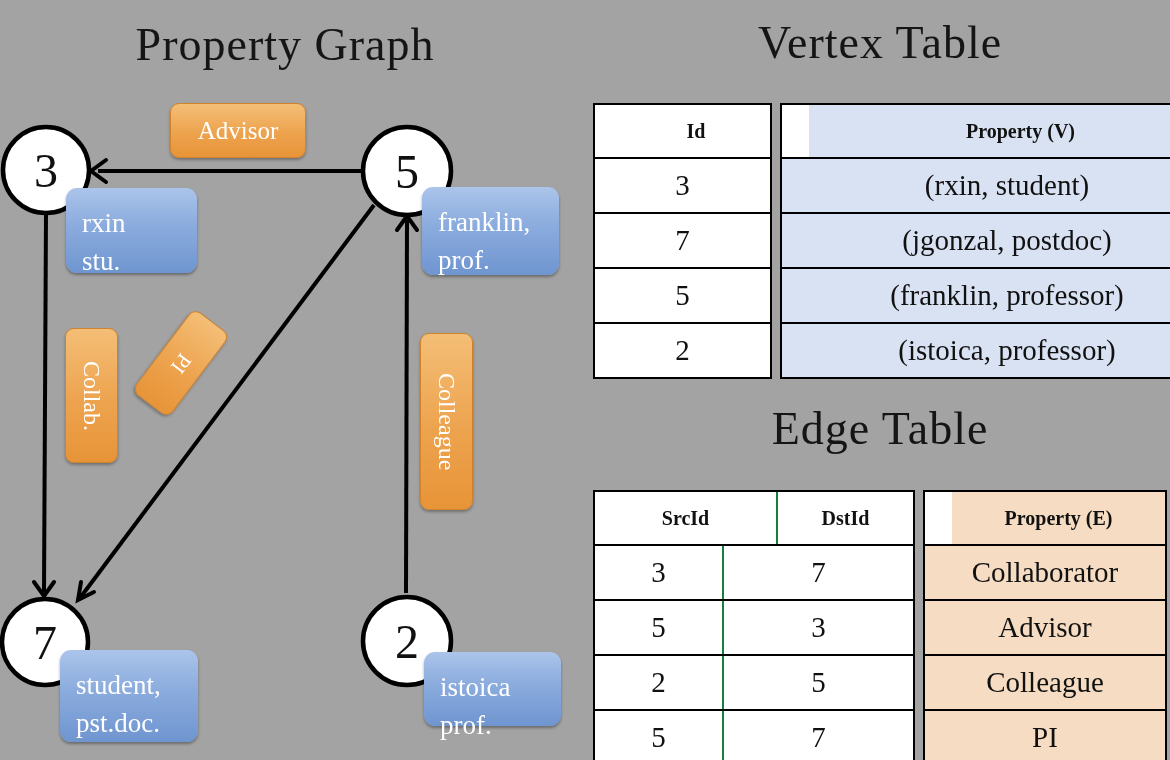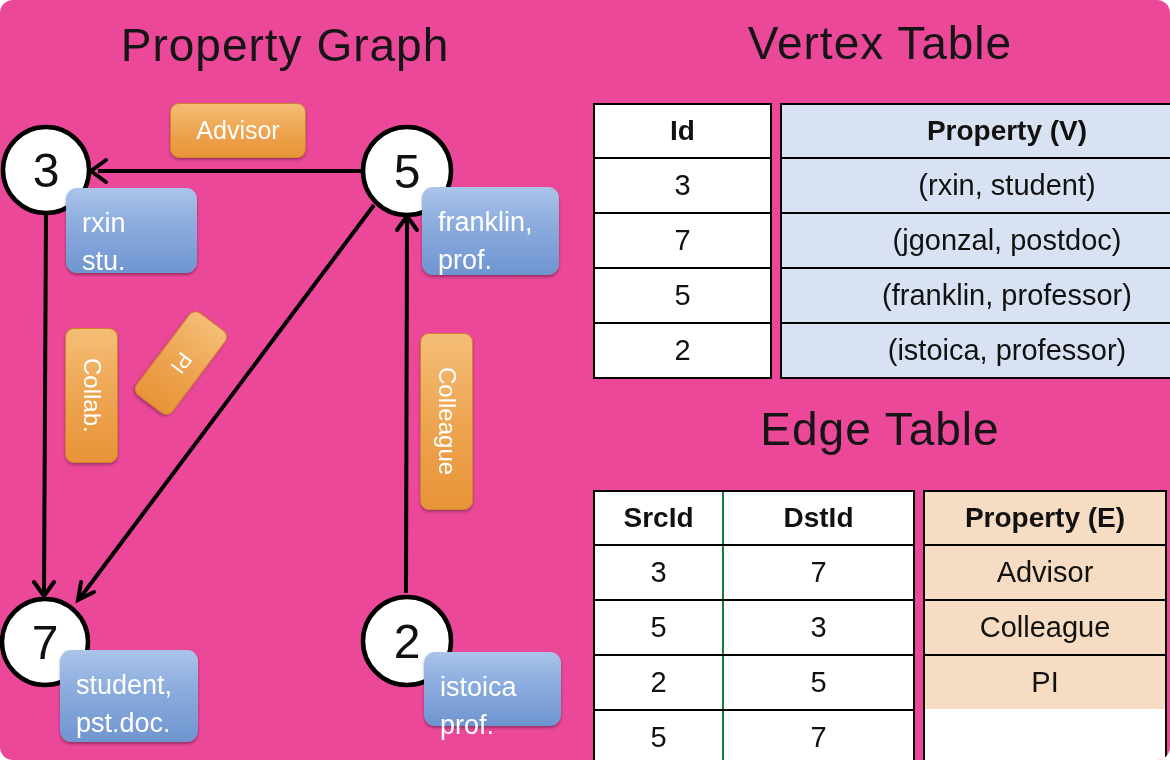--- a/index.html
+++ b/index.html
@@ -1,17 +1,17 @@
 <!DOCTYPE html>
 <html><head>
 <meta charset="utf-8">
 <style>
   html,body{margin:0;padding:0;background:#fff;}
-  #stage{position:relative;width:1170px;height:760px;background:#ec4899;overflow:hidden;
-         font-family:Liberation Sans, sans-serif;color:#111;border-radius:13px;}
+  #stage{position:relative;width:1170px;height:760px;background:#a3a3a3;overflow:hidden;
+         font-family:Liberation Serif, serif;color:#111;}
   .abs{position:absolute;}
   .title{font-size:46px;letter-spacing:1px;text-align:center;color:#151515;}
   
   .node-num{display:flex;align-items:center;justify-content:center;
             font-size:48px;color:#111;}
   
   .prop-box{border-radius:11px;
             background:linear-gradient(180deg,#abc4ea 0%,#8aabdd 45%,#6f95d0 100%);
             box-shadow:0 2px 3px rgba(0,0,0,.35);
             color:#fff;font-size:27px;line-height:1.42;
@@ -24,21 +24,21 @@
               color:#fff;display:flex;align-items:center;justify-content:center;
               font-size:25px;box-sizing:border-box;}
   .vert{writing-mode:vertical-rl;}
   
   .tbl-wrap{display:flex;gap:8px;}
   .subtbl{border:2px solid #000;box-sizing:border-box;background:#fff;}
   .trow{display:flex;height:53px;border-top:2px solid #000;}
   .trow.hdr{height:52px;border-top:none;font-weight:bold;}
   .tcell{display:flex;align-items:center;justify-content:center;
          font-size:29px;flex:1;box-sizing:border-box;}
-  .trow.hdr .tcell{font-size:28px;}
+  .trow.hdr .tcell{font-size:20px;margin-left:27px;}
   .divcell{border-left:2px solid #15803d;}
   .bg-blue .tcell{background:#d9e2f3;}
   .bg-tan  .tcell{background:#f5dcc2;}
 </style>
 </head>
 <body>
 
 <div id="stage">
 
   <div class="abs title" style="left:0;top:18px;width:570px;">Property Graph</div>
@@ -150,20 +150,23 @@
       <div class="trow">
         <div class="tcell" style="flex:0 0 127px;">5</div>
         <div class="tcell divcell">7</div>
       </div>
     </div>
     <div class="subtbl bg-tan" style="width:244px;">
       <div class="trow hdr">
           <div class="tcell">Property (E)</div>
         </div>
       <div class="trow">
+          <div class="tcell">Collaborator</div>
+        </div>
+      <div class="trow">
           <div class="tcell">Advisor</div>
         </div>
       <div class="trow">
           <div class="tcell">Colleague</div>
         </div>
       <div class="trow">
           <div class="tcell">PI</div>
         </div>
     </div>
   </div>

